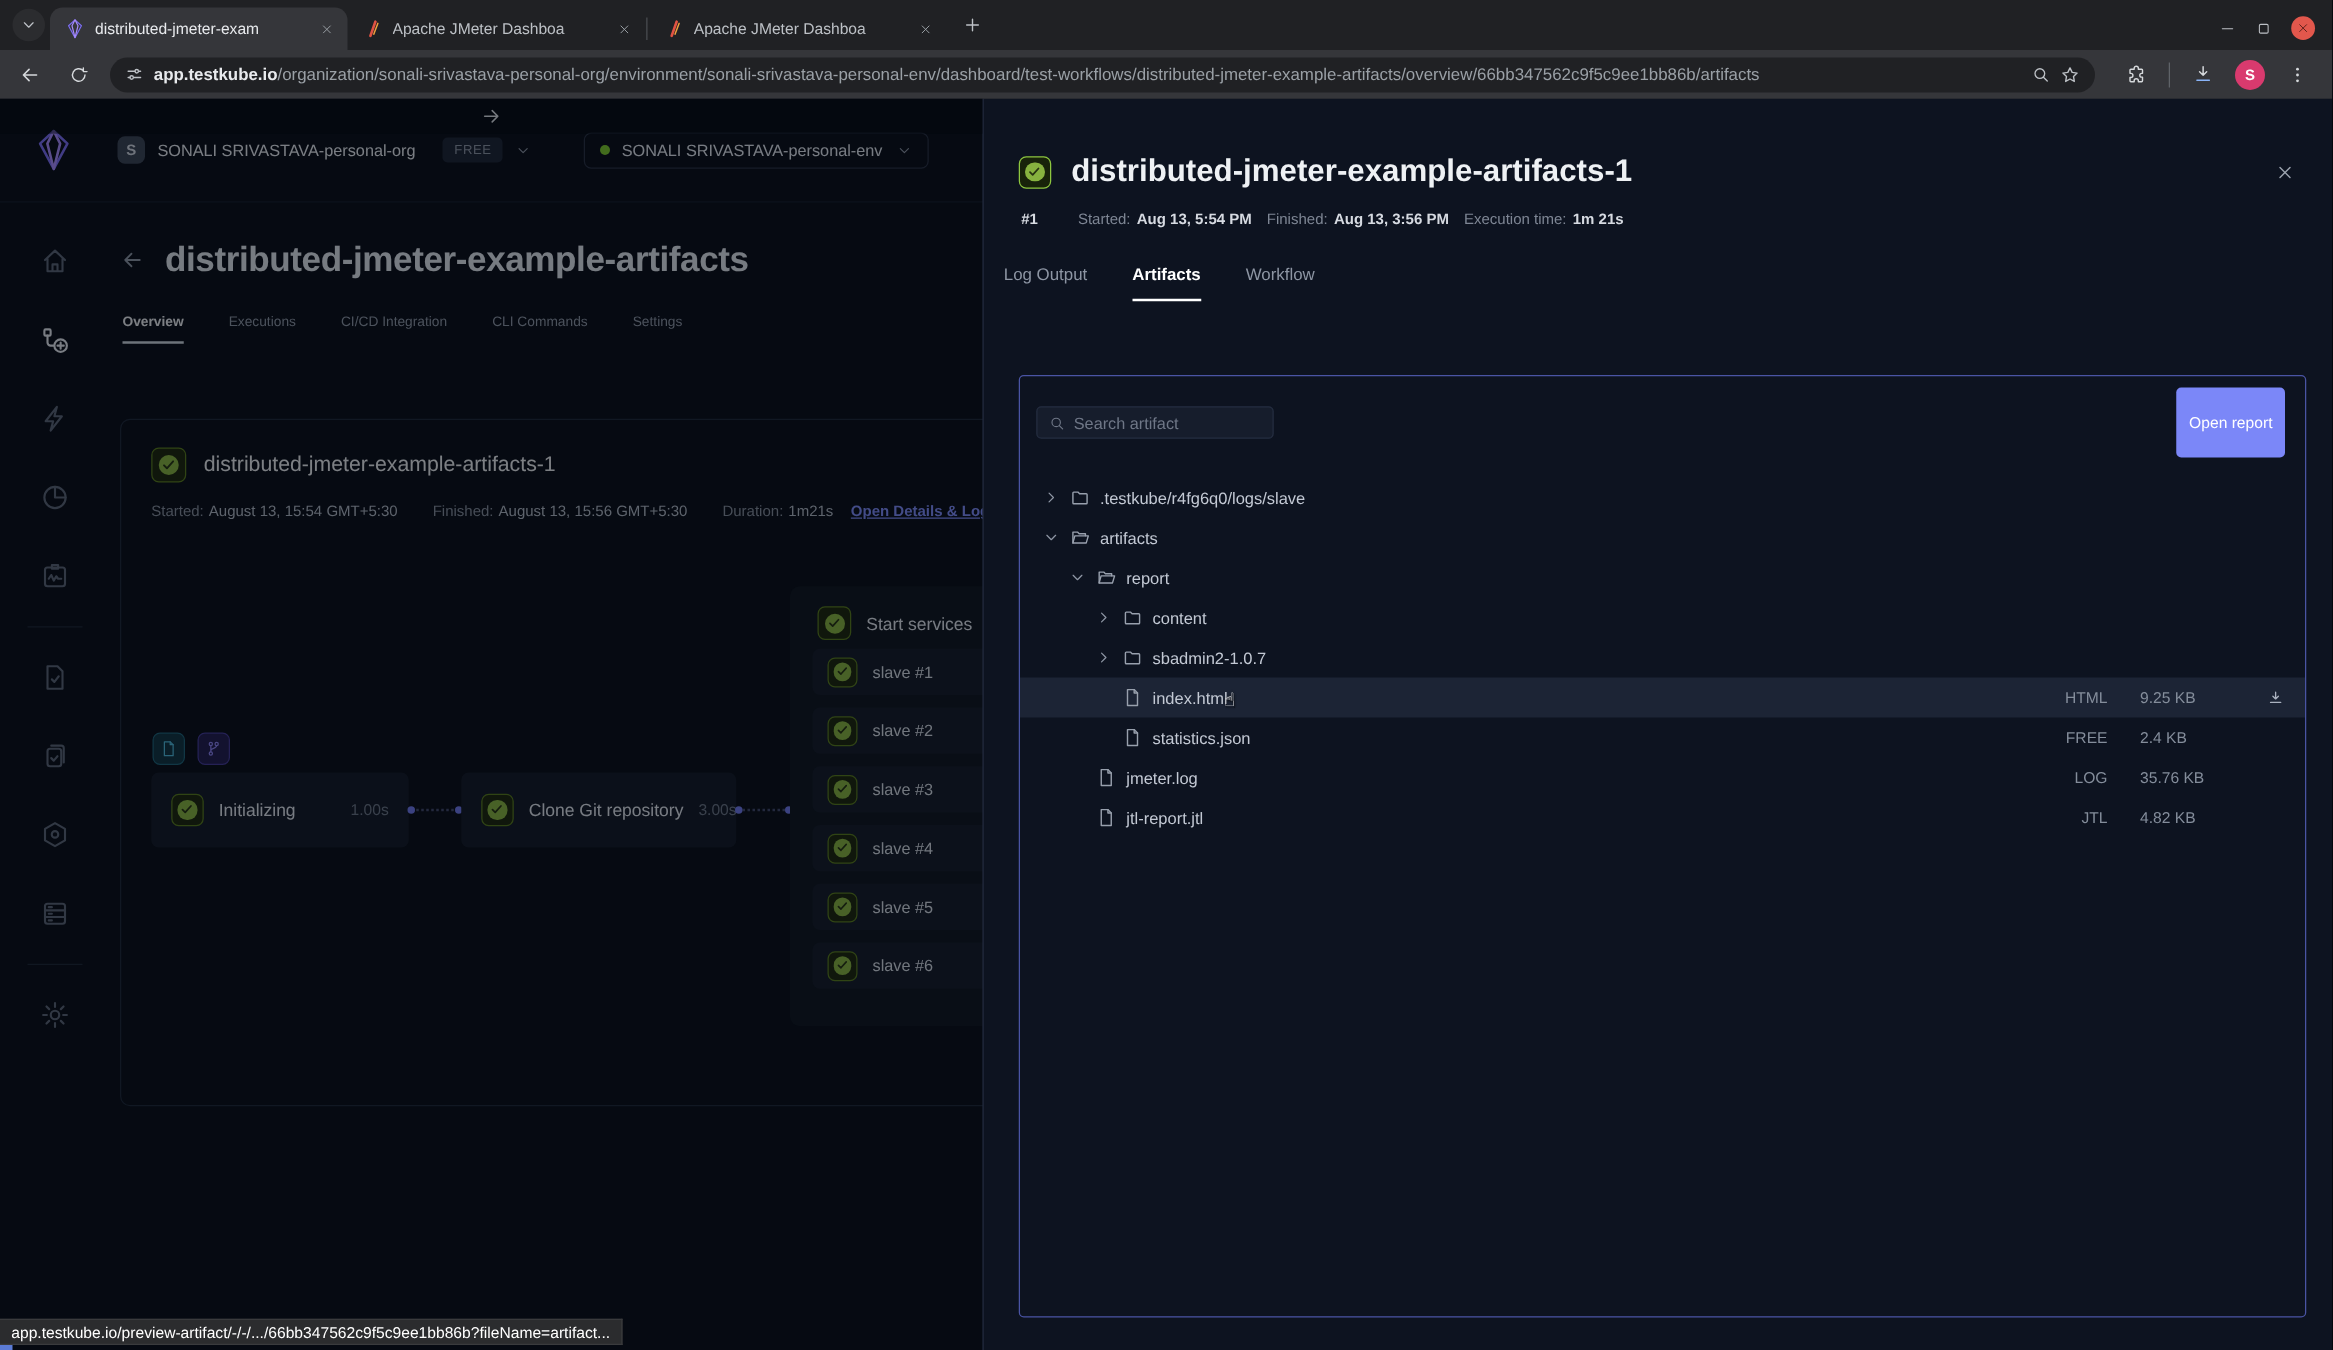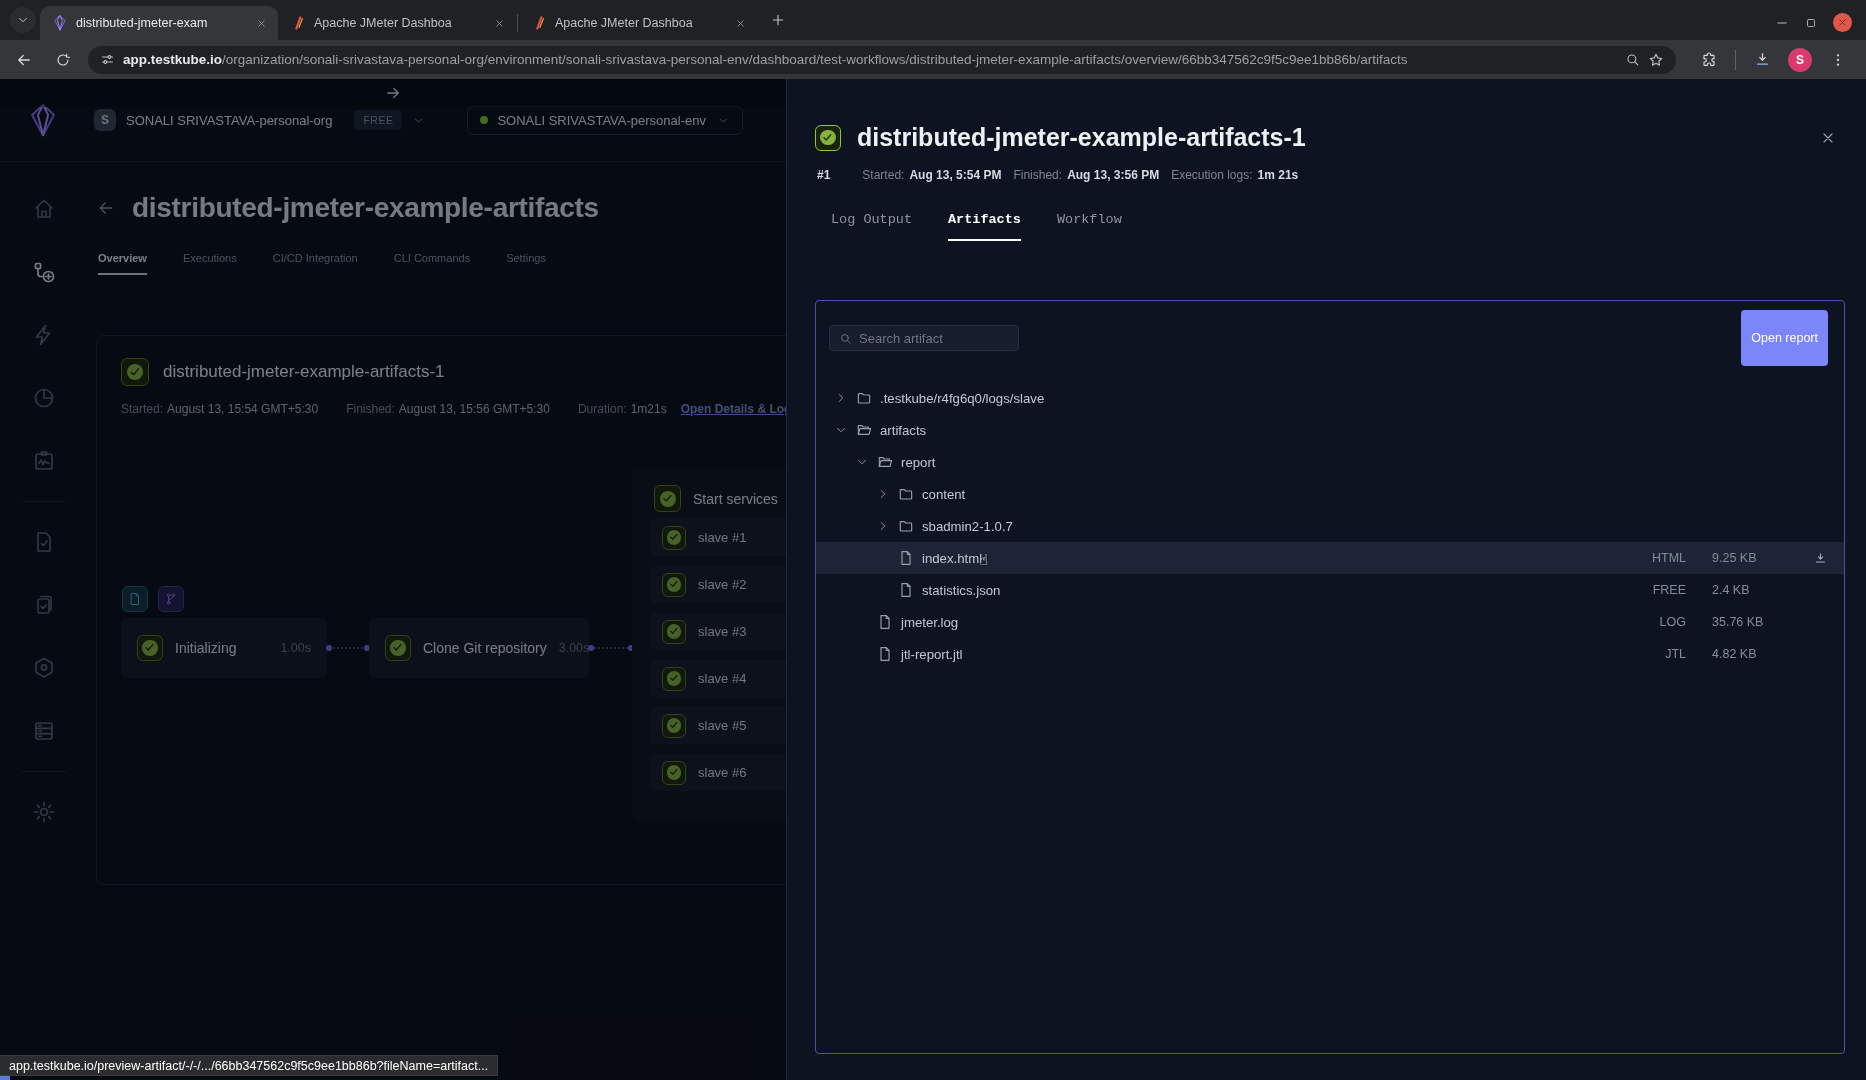--- a/index.html
+++ b/index.html
@@ -104,21 +104,21 @@
 
   
   .drawer { position:absolute; left:786px; top:79px; right:0; bottom:0; background:#0d1320; border-left:1px solid #222a3c; z-index:6; }
   .drawer-head { display:flex; align-items:center; gap:16px; margin:44px 26px 0 28px; }
   .drawer-title { font-size:25px; font-weight:bold; color:#eef1f4; flex:1; }
   .drawer-close { color:#9aa2ad; padding:4px; }
   .drawer-meta { display:flex; align-items:center; gap:8px; font-size:12px; margin:16px 28px 0 30px; }
   .dm-num { color:#d6dae1; font-weight:bold; margin-right:12px; }
   .dm-label { color:#7e8694; margin-left:12px; }
   .dm-val { color:#d6dae1; font-weight:bold; }
-  .drawer-tabs { display:flex; gap:36px; margin:30px 28px 0 44px;font-family:Liberation Mono, monospace; }
+  .drawer-tabs { display:flex; gap:36px; margin:30px 28px 0 16px; }
   .dtab { font-size:13.5px; color:#8d95a3; padding-bottom:12px; }
   .dtab.active { color:#ffffff; font-weight:bold; border-bottom:2px solid #ffffff; }
 
   .art-panel { position:absolute; left:28px; right:21px; top:221px; bottom:26px; border:1px solid #4a54a4; border-radius:4px;
                display:flex; flex-direction:column; overflow:hidden; }
   .art-toolbar { display:flex; align-items:center; justify-content:space-between; padding:9px 16px 8px 13px; }
   .search-box { width:190px; height:26px; background:#161d2c; border:1px solid #252e41; border-radius:4px;
                 display:flex; align-items:center; gap:7px; padding:0 9px; color:#6f7787; }
   .search-box input { background:transparent; border:none; outline:none; color:#aab2c0; font-size:13px; width:100%;
                       font-family:"Liberation Sans",sans-serif; }
@@ -602,21 +602,21 @@
               <path d="M6 6l12 12M18 6L6 18"></path>
             </svg></span></span>
     </div>
     <div class="drawer-meta">
       <span class="dm-num">#1</span>
       <span id="drawer-meta-slot" style="display:flex;align-items:center;">
           <span class="dm-label">Started:</span>
           <span class="dm-val" style="margin-left: 5px;">Aug 13, 5:54 PM</span>
           <span class="dm-label">Finished:</span>
           <span class="dm-val" style="margin-left: 5px;">Aug 13, 3:56 PM</span>
-          <span class="dm-label">Execution logs:</span>
+          <span class="dm-label">Execution time:</span>
           <span class="dm-val" style="margin-left: 5px;">1m 21s</span>
         </span>
     </div>
     <div class="drawer-tabs" id="drawer-tabs">
         <span class="dtab">Log Output</span>
         <span class="dtab active">Artifacts</span>
         <span class="dtab">Workflow</span>
       </div>
 
     <div class="art-panel">

